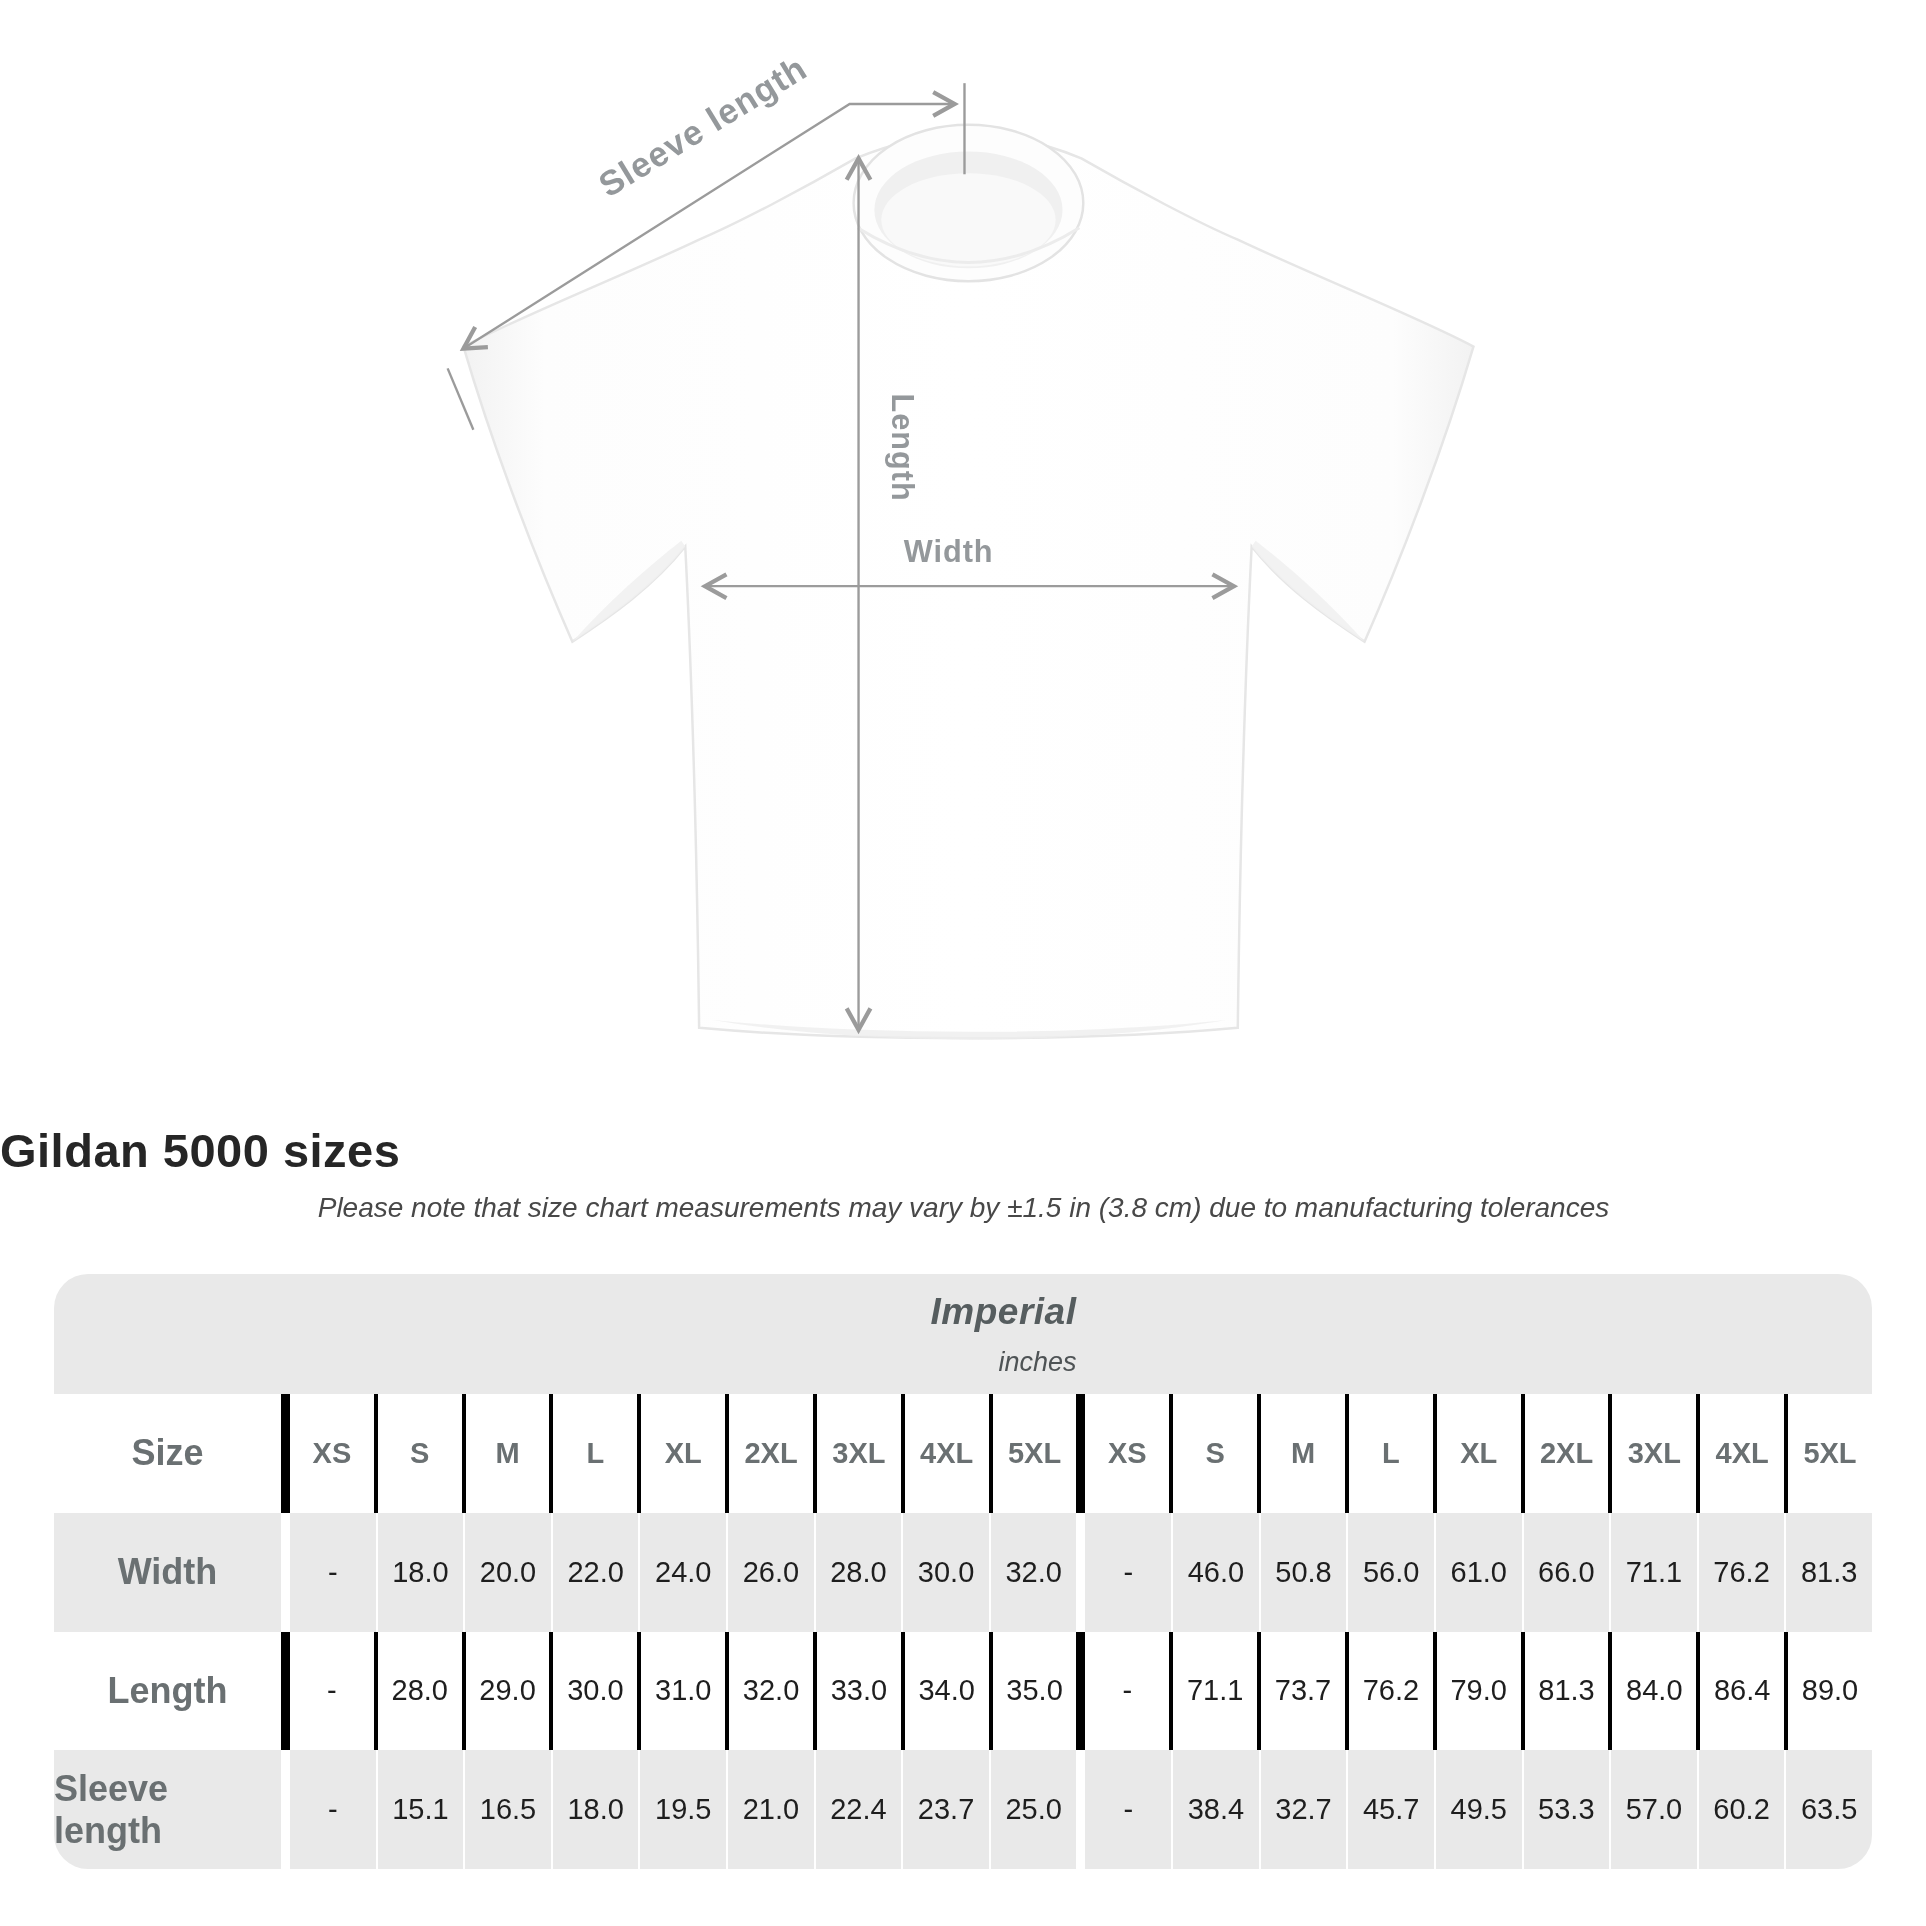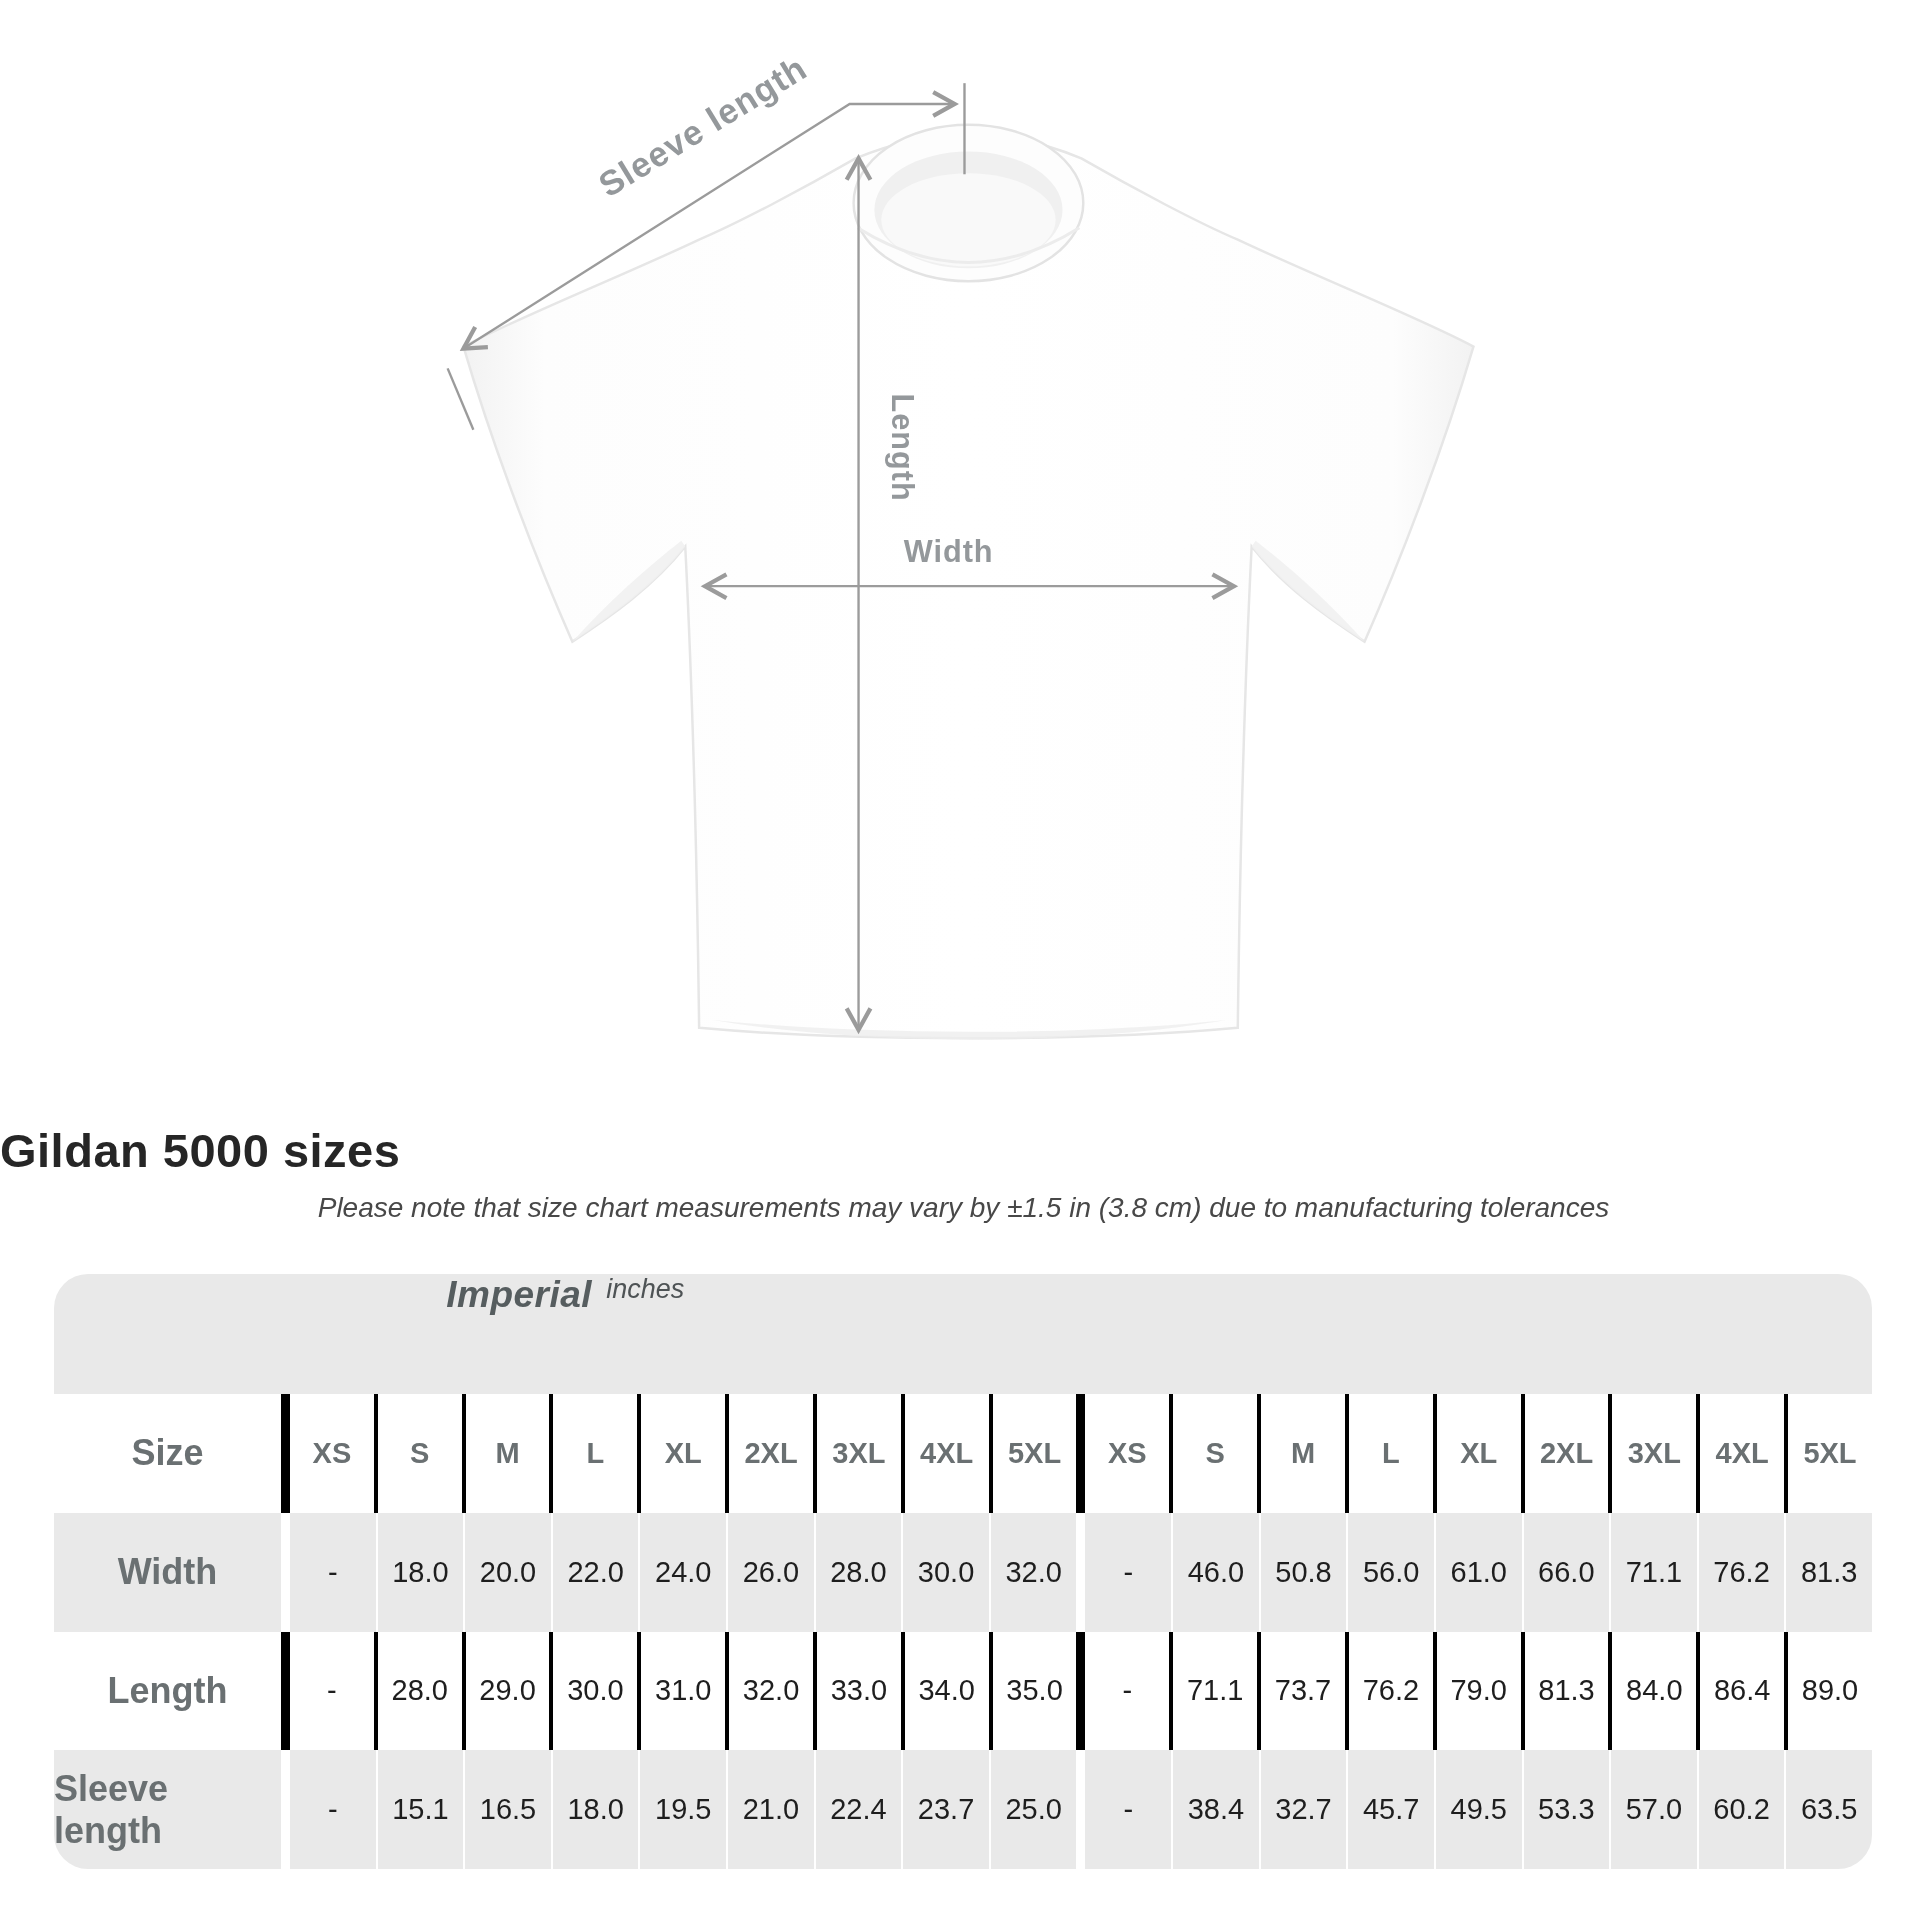--- a/index.html
+++ b/index.html
@@ -17,21 +17,21 @@
   .subtitle{
     position:absolute;top:1192px;left:0;width:100%;text-align:center;
     font-size:28px;font-style:italic;color:#484848;
   }
   .size-table{
     position:absolute;top:1274px;left:54px;width:1818px;height:595px;
     background:#e9e9e9;border-radius:34px;overflow:hidden;
     display:flex;flex-direction:column;
   }
   .unit-band{height:120px;display:flex;align-items:stretch}
-  .unit-half{display:flex;flex-direction:row;align-items:flex-start;justify-content:center;gap:14px}
+  .unit-half{display:flex;flex-direction:column;align-items:flex-end;justify-content:center;gap:14px}
   .unit-half.imperial{width:56.24%}
   .unit-half.metric{width:43.76%}
   .unit-name{font-size:37px;font-weight:bold;font-style:italic;color:#565d5f;letter-spacing:0.5px}
   .unit-sub{font-size:27px;font-style:italic;color:#4e5355}
   .trow{flex:1;display:flex}
   .row-white{background:#ffffff}
   .cell{display:flex;align-items:center;justify-content:center;box-sizing:border-box}
   .label-cell{width:227px;font-weight:bold;color:#6a7072;font-size:36px}
   .data-cell{flex:1;font-size:29px;color:#1e1e1e}
   .head-cell{font-weight:bold;color:#6a7072;font-size:29px}

